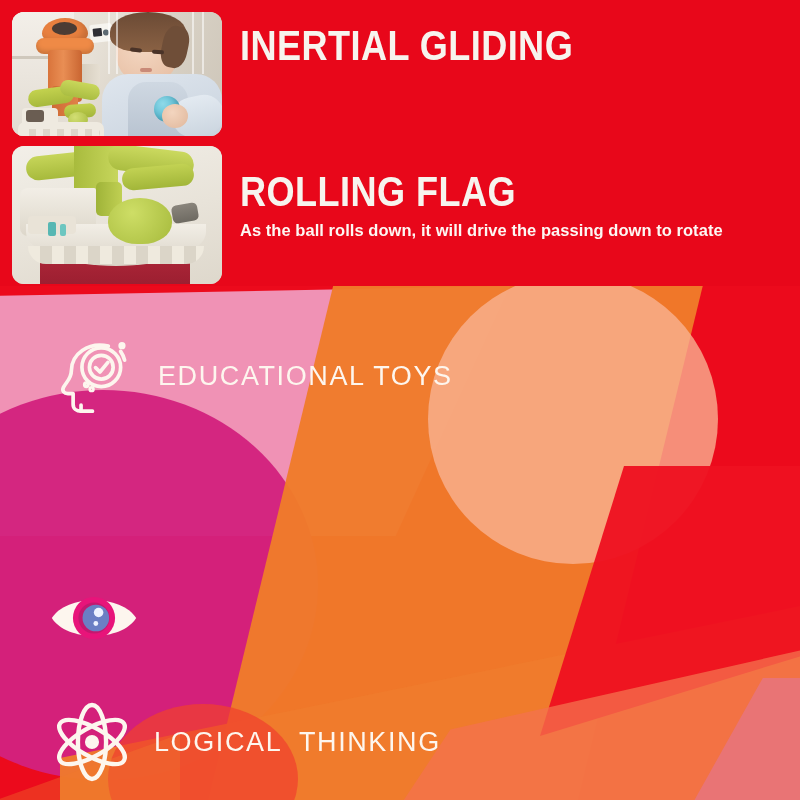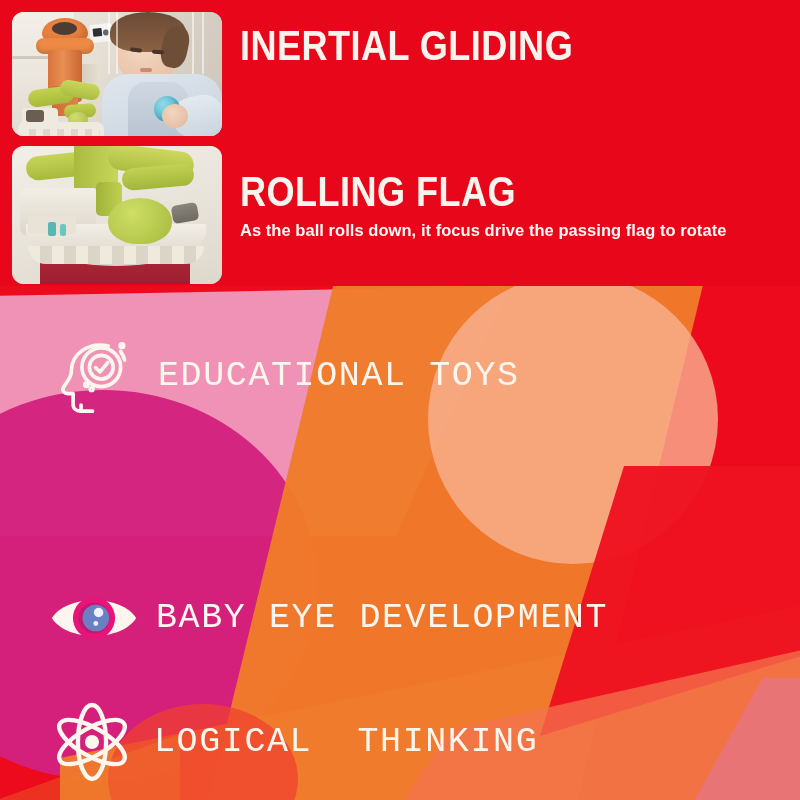--- a/index.html
+++ b/index.html
@@ -214,27 +214,26 @@
   .benefit-row{position:absolute;display:flex;align-items:center;z-index:9;}
   #benefit-row-0{left:50px;top:330px;}
   #benefit-row-1{left:46px;top:458px;}
   #benefit-row-2{left:48px;top:580px;}
   #benefit-row-3{left:46px;top:696px;align-items:center;}
 
   .benefit-icon{width:92px;height:92px;flex:0 0 92px;display:flex;align-items:center;justify-content:center;}
   #benefit-row-2 .benefit-icon{height:76px;}
   .benefit-label{
     color:#fdf6ee;
-    font-size:35px;
+    font-size:27px;
     font-weight:400;
     letter-spacing:1.6px;
     white-space:pre;
     margin-left:16px;
     line-height:40px;
-    font-family:Liberation Mono, monospace;
   }
 </style>
 </head>
 <body>
 
 <div id="page">
 
   <div id="top-section">
 
     <div class="photo-card" id="photo-card-1">
@@ -297,21 +296,21 @@
         <div class="p2-scallop"></div>
       </div>
     </div>
 
     <div class="feat-block" id="feat-block-1">
       <p class="feat-title">INERTIAL GLIDING</p>
     </div>
 
     <div class="feat-block" id="feat-block-2">
       <p class="feat-title">ROLLING FLAG</p>
-      <p class="feat-desc">As the ball rolls down, it focus drive the passing flag to rotate</p>
+      <p class="feat-desc">As the ball rolls down, it will drive the passing down to rotate</p>
     </div>
   </div>
 
   <div id="bottom-section">
     <div class="shape" id="shape-pink-quad"></div>
     <div class="shape" id="shape-magenta-circle"></div>
     <div class="shape" id="shape-orange-band"></div>
     <div class="shape" id="shape-orange-band-2"></div>
     <div class="shape" id="shape-peach-circle"></div>
     <div class="shape" id="shape-red-wedge"></div>
@@ -343,21 +342,20 @@
     <span class="benefit-icon">
       <svg viewBox="0 0 100 72" width="92" height="66">
         <path d="M4 36 C20 10 80 10 96 36 C80 62 20 62 4 36 Z" fill="#fdf6ee"></path>
         <circle cx="50" cy="36" r="23" fill="#e8147a"></circle>
         <circle cx="50" cy="36" r="17" fill="#c4186f"></circle>
         <circle cx="52" cy="36" r="14.5" fill="#6b7fc4"></circle>
         <circle cx="55" cy="30" r="5.2" fill="#eef2ff"></circle>
         <circle cx="52" cy="42" r="2.6" fill="#eef2ff"></circle>
       </svg>
     </span>
-    <span class="benefit-label">BABY EYE DEVELOPMENT</span>
   </div>
 
   <div class="benefit-row" id="benefit-row-3">
     <span class="benefit-icon">
       <svg viewBox="0 0 100 100" width="88" height="88" fill="none" stroke="#fdf6ee" stroke-width="5">
         <ellipse cx="50" cy="50" rx="16" ry="42"></ellipse>
         <ellipse cx="50" cy="50" rx="16" ry="42" transform="rotate(60 50 50)"></ellipse>
         <ellipse cx="50" cy="50" rx="16" ry="42" transform="rotate(120 50 50)"></ellipse>
         <circle cx="50" cy="50" r="8" fill="#fdf6ee" stroke="none"></circle>
       </svg>

